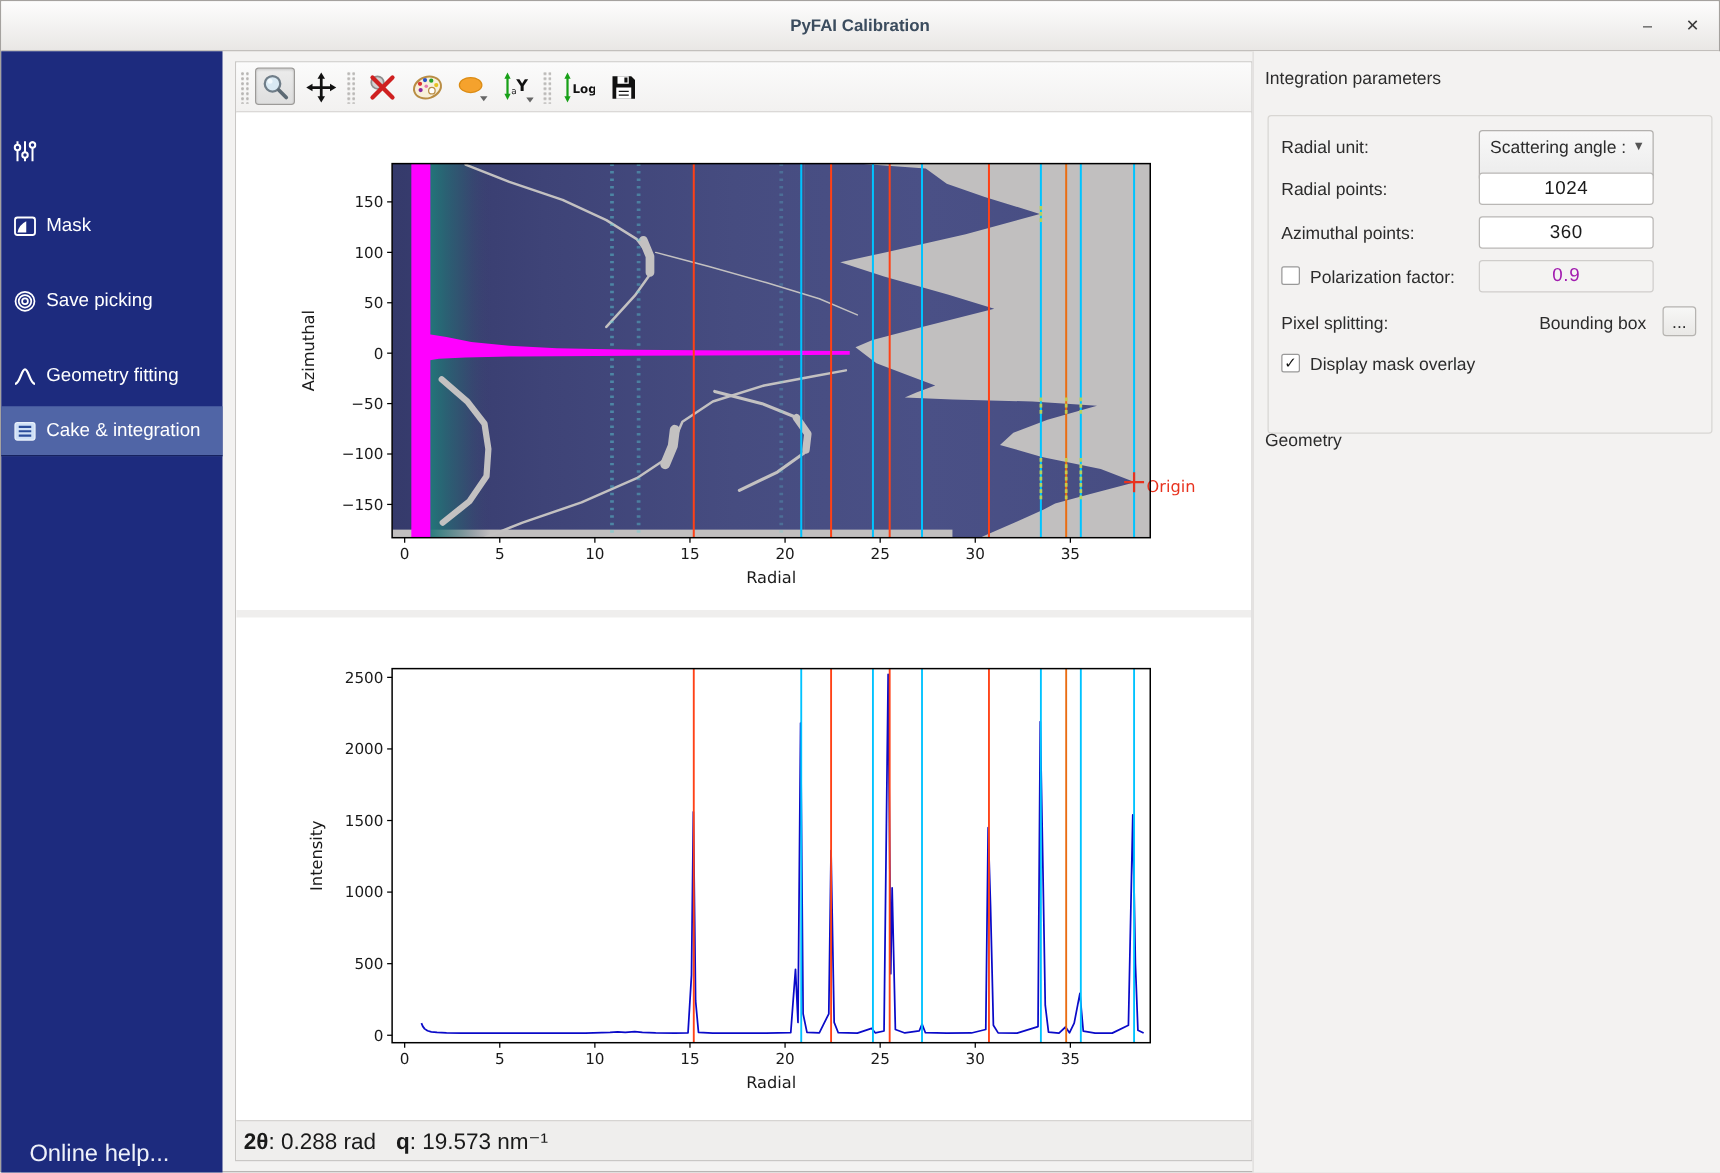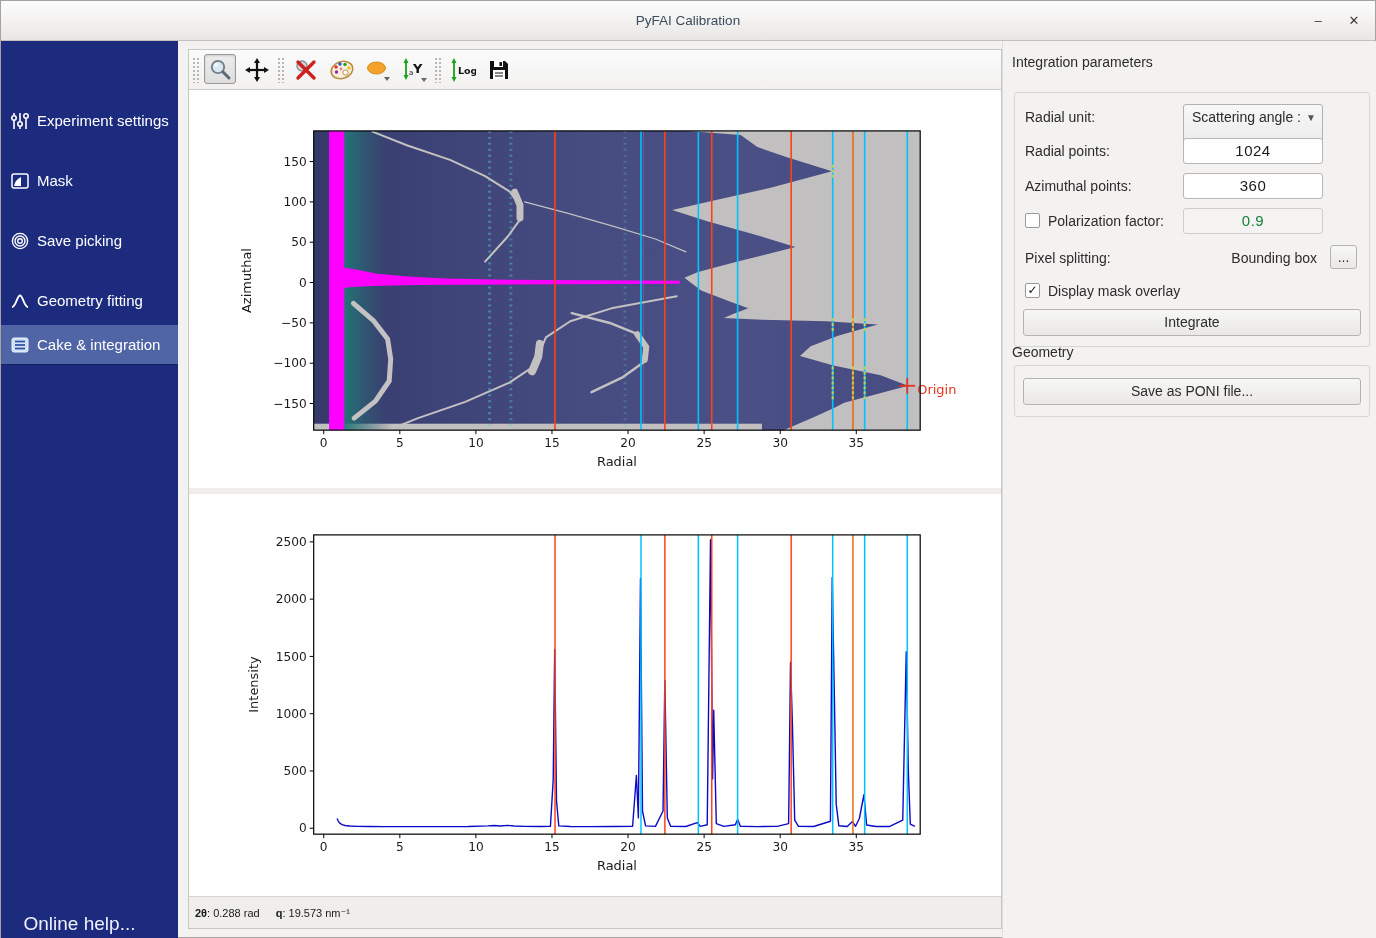--- a/index.html
+++ b/index.html
@@ -5,21 +5,21 @@
   * { margin:0; padding:0; box-sizing:border-box; }
   html,body { width:1376px; height:938px; overflow:hidden; background:#f3f2f1;
     font-family:"Liberation Sans","DejaVu Sans",sans-serif; }
   #window { position:relative; width:1376px; height:938px; background:#f3f2f1;
     border:1px solid #a5a29f; }
 
   
   #titlebar { position:absolute; left:0; top:0; width:100%; height:40px;
     background:linear-gradient(#fdfdfd,#e9e7e5); border-bottom:1px solid #c2bfbc; }
   #title { position:absolute; left:0; right:0; top:0; height:40px; line-height:40px;
-    text-align:center; font-size:13.5px; font-weight:normal; color:#3b4c5e; }
+    text-align:center; font-size:13.5px; font-weight:bold; color:#3b4c5e; }
   .titlebtn { position:absolute; top:0; width:26px; height:40px; line-height:40px;
     text-align:center; font-size:13px; color:#3c3c3c; cursor:default; }
   #min-btn { right:44px; } #close-btn { right:8px; }
 
   
   #sidebar { position:absolute; left:0; top:40px; width:177px; height:898px;
     background:#1d2b7e; }
   .side-item { position:absolute; left:0; width:177px; height:40px; color:#fff;
     font-size:15px; cursor:pointer; }
   .side-item.selected { background:#5065a6; border-bottom:1px solid #16225f; }
@@ -38,35 +38,35 @@
     vertical-align:top; border:1px solid transparent; border-radius:3px; cursor:pointer; }
   .tbtn.active { background:linear-gradient(#ececec,#dedede); border:1px solid #9c9a98;
     box-shadow:inset 0 1px 2px rgba(0,0,0,.15); }
   .tbtn svg { position:absolute; left:3px; top:2px; }
   .tsep { display:inline-block; width:7px; height:26px; margin:7px 3px 0 3px;
     background-image:radial-gradient(#b9b7b5 1px, transparent 1.3px);
     background-size:4px 4px; vertical-align:top; }
   #plots { position:absolute; left:0; top:40px; width:812px; height:806px; background:#fff; }
   #statusbar { position:absolute; left:0; top:846px; width:812px; height:32px;
     background:#efeeed; border-top:1px solid #d6d4d2; line-height:32px;
-    font-size:11px; color:#1a1a1a; padding-left:6px; }
+    font-size:18px; color:#1a1a1a; padding-left:6px; }
   #statusbar b { font-weight:bold; }
   #statusbar .sseg { margin-right:16px; }
 
   
   #rightpanel { position:absolute; left:1001px; top:40px; width:375px; height:898px;
     background:#f3f2f1; border-left:1px solid #dedcda; font-size:14px; color:#2c2c2c; }
   .ptitle { position:absolute; left:9px; font-size:14px; color:#2c2c2c; }
   .groupbox { position:absolute; left:11px; width:356px; border:1px solid #d8d6d3;
     border-radius:3px; }
   .row-label { position:absolute; left:10px; white-space:nowrap; }
   .field { position:absolute; left:168px; width:140px; height:26px; border:1px solid #b9b7b5;
     border-radius:3px; background:#fff; font-size:15px; color:#1a1a1a;
     text-align:center; padding:0 8px; line-height:24px; letter-spacing:.5px; }
-  .field.disabled { background:#f4f3f2; color:#15803d; border-color:#cfcdcb; }
+  .field.disabled { background:#f4f3f2; color:#a21caf; border-color:#cfcdcb; }
   .combo { position:absolute; left:168px; width:140px; height:41px;
     background:linear-gradient(#f8f8f8,#ebebeb); border:1px solid #b3b1af;
     border-radius:3px; line-height:25px; padding:0 20px 0 8px; font-size:14px;
     white-space:nowrap; overflow:hidden; cursor:pointer; }
   .combo .caret { position:absolute; right:6px; top:0; font-size:10px; color:#555; }
   .cbox { position:absolute; width:15px; height:15px; background:#fff;
     border:1px solid #999; border-radius:2px; text-align:center; line-height:13px;
     font-size:12px; color:#111; cursor:pointer; }
   .btn { position:absolute; background:linear-gradient(#f7f7f6,#e9e8e6);
     border:1px solid #b6b4b1; border-radius:3px; text-align:center; font-size:14px;
@@ -88,21 +88,20 @@
     <div id="side-items">
         <div class="side-item" style="top: 60px;">
           <span class="icon"><svg width="20" height="20" viewBox="0 0 20 20" fill="none" stroke="#fff" stroke-width="1.6">
               <line x1="4" y1="2" x2="4" y2="18"></line>
               <line x1="10" y1="2" x2="10" y2="18"></line>
               <line x1="16" y1="2" x2="16" y2="18"></line>
               <circle cx="4" cy="7" r="2.2" fill="#1d2b7e"></circle>
               <circle cx="10" cy="13" r="2.2" fill="#1d2b7e"></circle>
               <circle cx="16" cy="5" r="2.2" fill="#1d2b7e"></circle>
             </svg></span>
-          <span class="lbl">Experiment settings</span>
         </div>
         <div class="side-item" style="top: 120px;">
           <span class="icon"><svg width="20" height="20" viewBox="0 0 20 20">
               <rect x="2" y="3" width="16" height="14" rx="2" fill="none" stroke="#fff" stroke-width="1.5"></rect>
               <path d="M4,15 Q5,9 11,6 L11,15 Z" fill="#fff"></path>
             </svg></span>
           <span class="lbl">Mask</span>
         </div>
         <div class="side-item" style="top: 180px;">
           <span class="icon"><svg width="20" height="20" viewBox="0 0 20 20" fill="none" stroke="#fff" stroke-width="1.4">
@@ -344,22 +343,18 @@
       <div class="row-label" style="left:33px;top:120px">Polarization factor:</div>
       <div class="field disabled" style="top:115px">0.9</div>
 
       <div class="row-label" style="top:157px">Pixel splitting:</div>
       <div class="row-label" style="left:auto;right:52px;top:157px">Bounding box</div>
       <div class="btn" style="left:315px;top:152px;width:27px;height:24px;line-height:22px">...</div>
 
       <div class="cbox" style="left:10px;top:190px">✓</div>
       <div class="row-label" style="left:33px;top:190px">Display mask overlay</div>
 
-      <div class="btn" style="left:8px;top:216px;width:338px;height:27px;line-height:25px">Integrate</div>
     </div>
 
     <div class="ptitle" style="top:303px">Geometry</div>
-    <div class="groupbox" style="top:324px;height:52px">
-      <div class="btn" style="left:8px;top:12px;width:338px;height:27px;line-height:25px">Save as PONI file...</div>
-    </div>
   </div>
 
 </div>
 
 </body></html>

